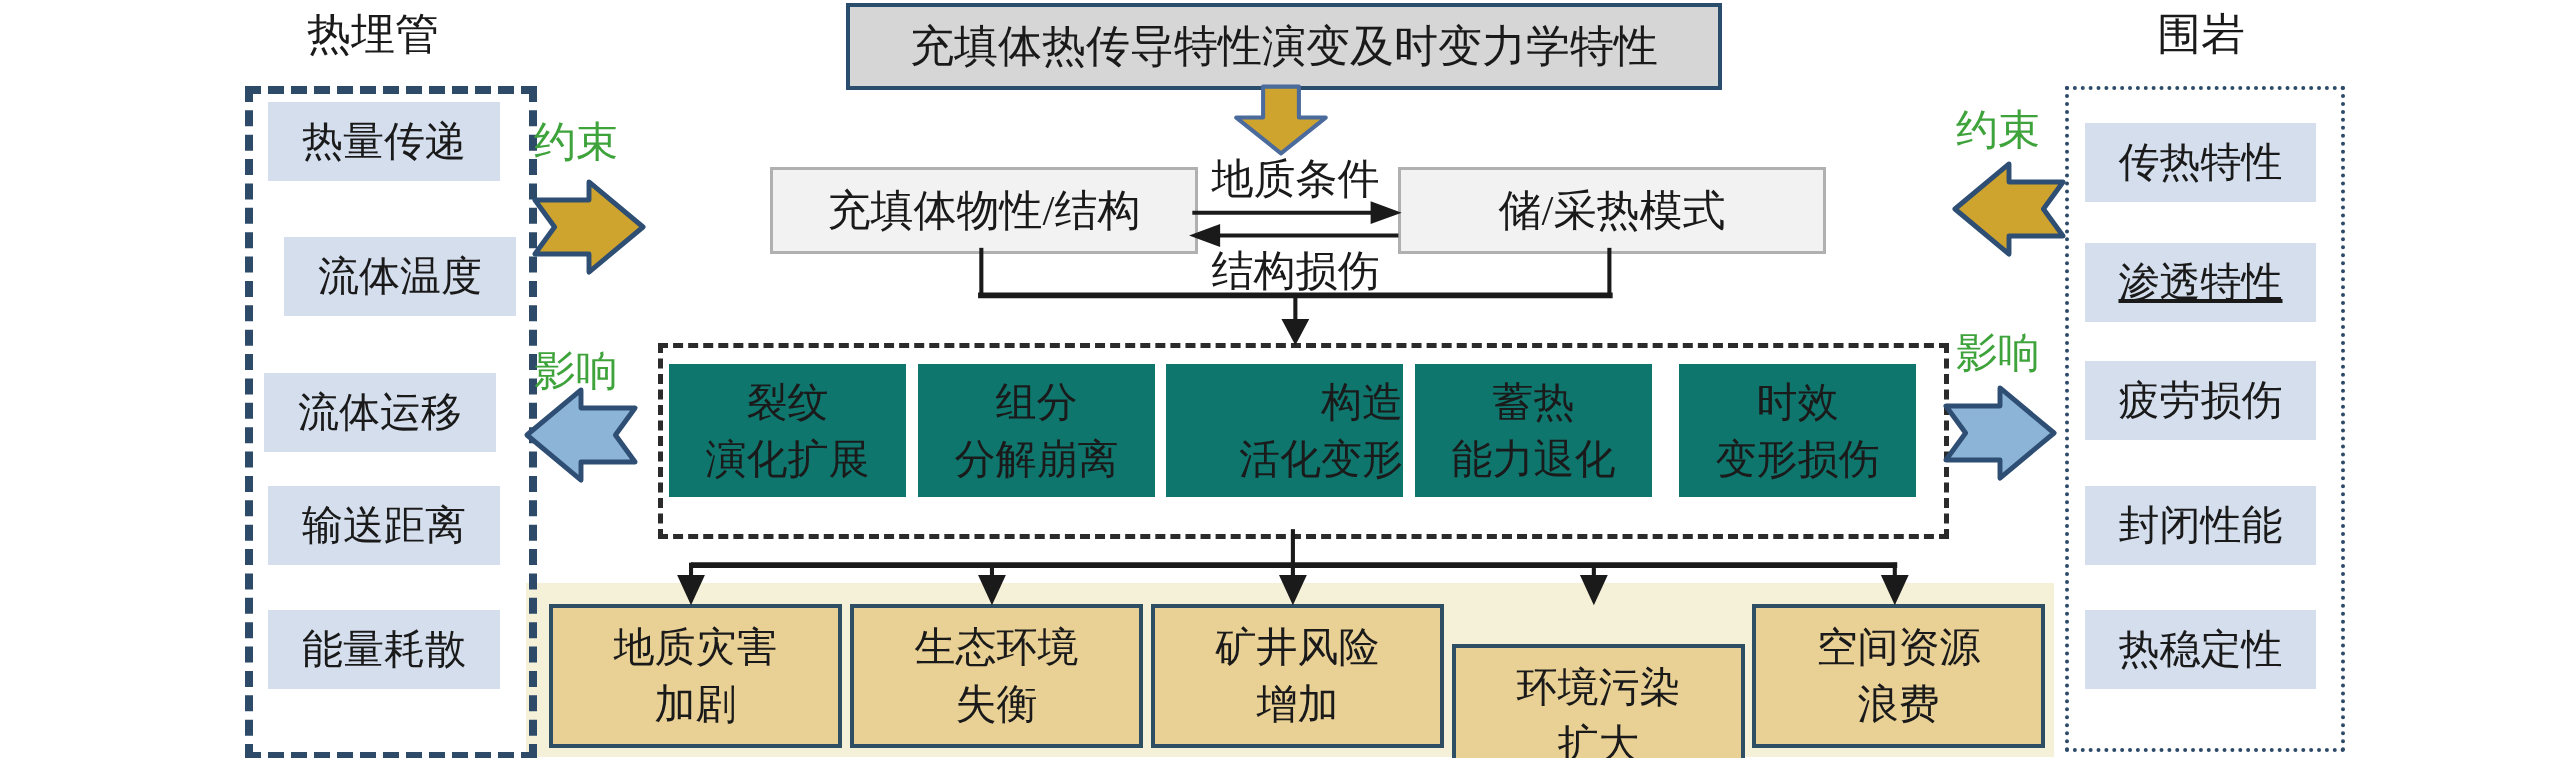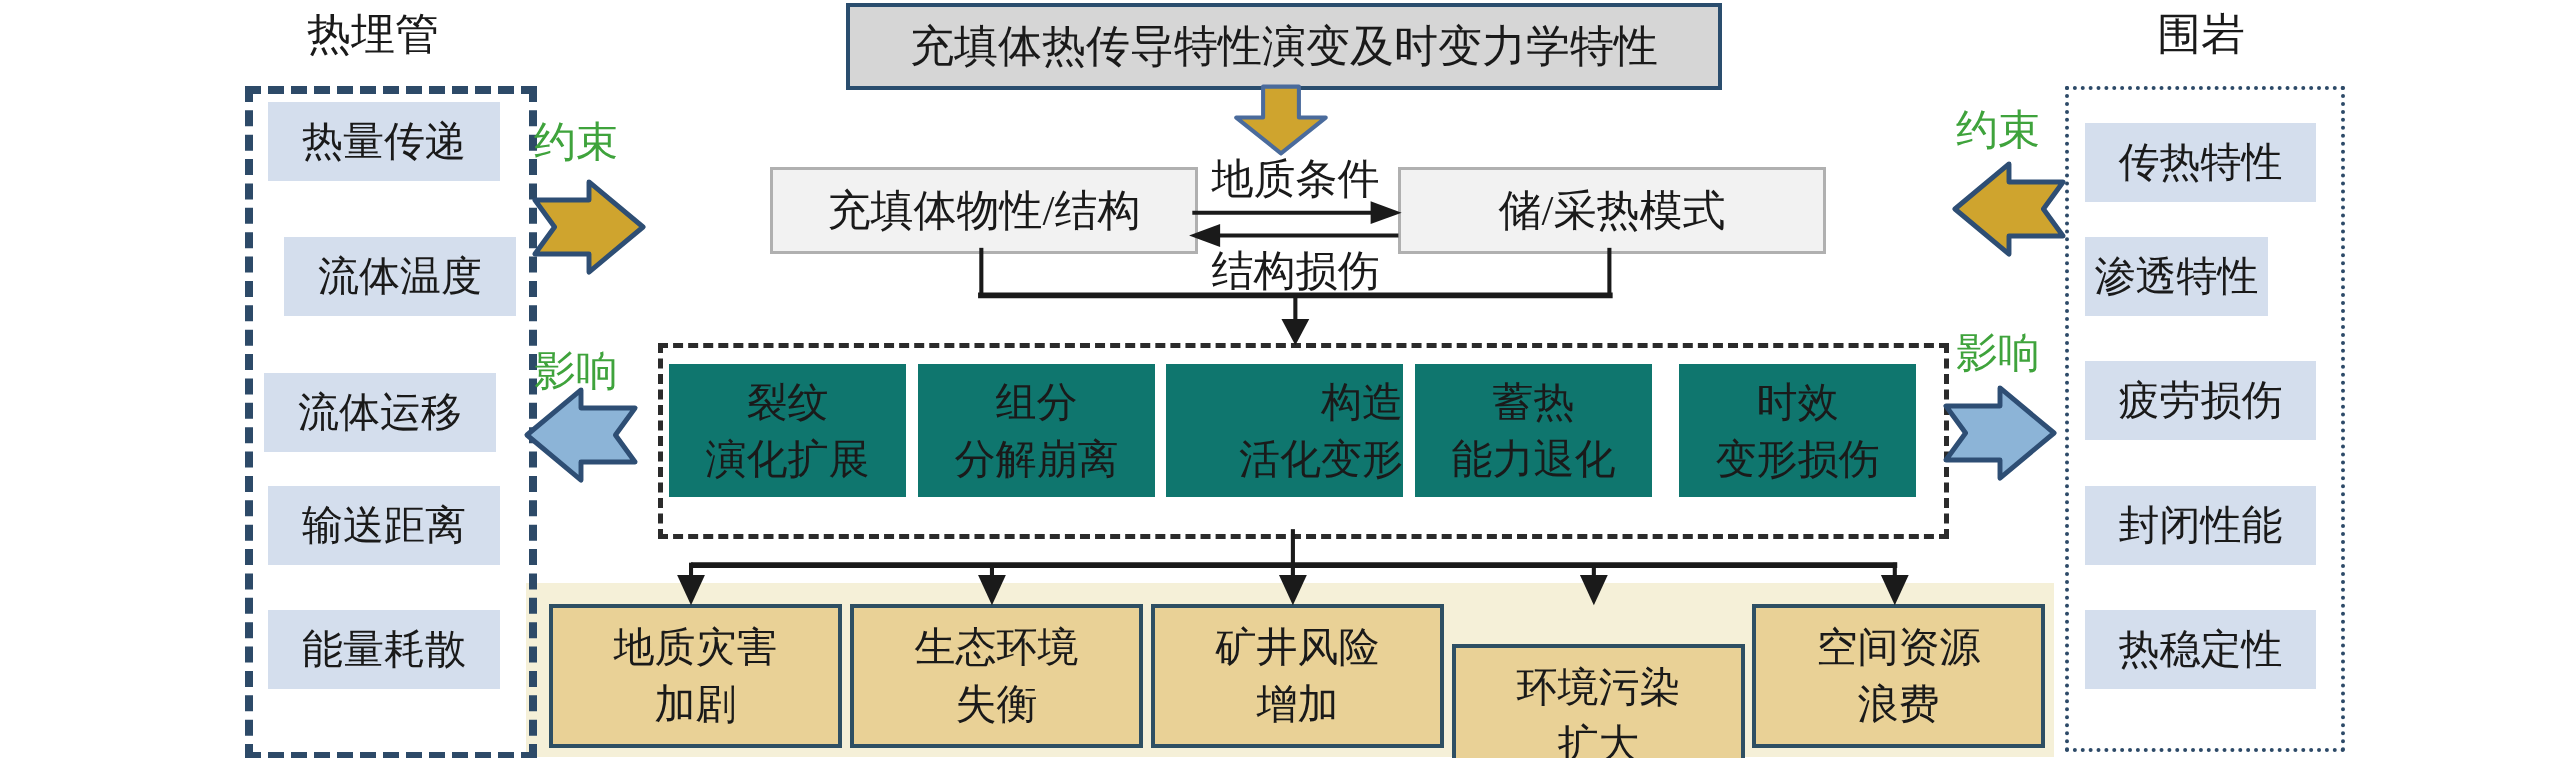--- a/index.html
+++ b/index.html
@@ -62,21 +62,21 @@
 <div class="abs side-panel" style="left:245px; width:276px; border:8.2px dashed #2d4a68;"></div>
 <div class="abs center side-item" style="left:268px; top:102px;">热量传递</div>
 <div class="abs center side-item" style="left:284px; top:237px;">流体温度</div>
 <div class="abs center side-item" style="left:264px; top:361px;margin-top:12px;">流体运移</div>
 <div class="abs center side-item" style="left:268px; top:486px;">输送距离</div>
 <div class="abs center side-item" style="left:268px; top:610px;">能量耗散</div>
 
 <div class="abs center panel-title" style="left:2065px; width:272px;">围岩</div>
 <div class="abs side-panel" style="left:2065px; width:272px; border:4.1px dotted #2d4a68;"></div>
 <div class="abs center side-item" style="left:2085px; top:110px; width:231px;margin-top:13px;">传热特性</div>
-<div class="abs center side-item" style="left:2085px; top:237px; width:183px;">渗透特性</div>
+<div class="abs center side-item" style="left:2085px; top:243px; width:231px;text-decoration:underline;">渗透特性</div>
 <div class="abs center side-item" style="left:2085px; top:361px; width:231px;">疲劳损伤</div>
 <div class="abs center side-item" style="left:2085px; top:486px; width:231px;">封闭性能</div>
 <div class="abs center side-item" style="left:2085px; top:610px; width:231px;">热稳定性</div>
 
 <div class="abs center main-title-box">充填体热传导特性演变及时变力学特性</div>
 <svg class="abs" style="left:1233px; top:83px;" width="96" height="74" viewBox="-4 -4 118 90">
   <polygon points="33,0 77,0 77,38 110,38 55,82 0,38 33,38" fill="#cfa42e" stroke="#4a6b9c" stroke-width="5" stroke-linejoin="round"></polygon>
 </svg>
 
 <div class="abs center edge-label" style="top:155px;">地质条件</div>

